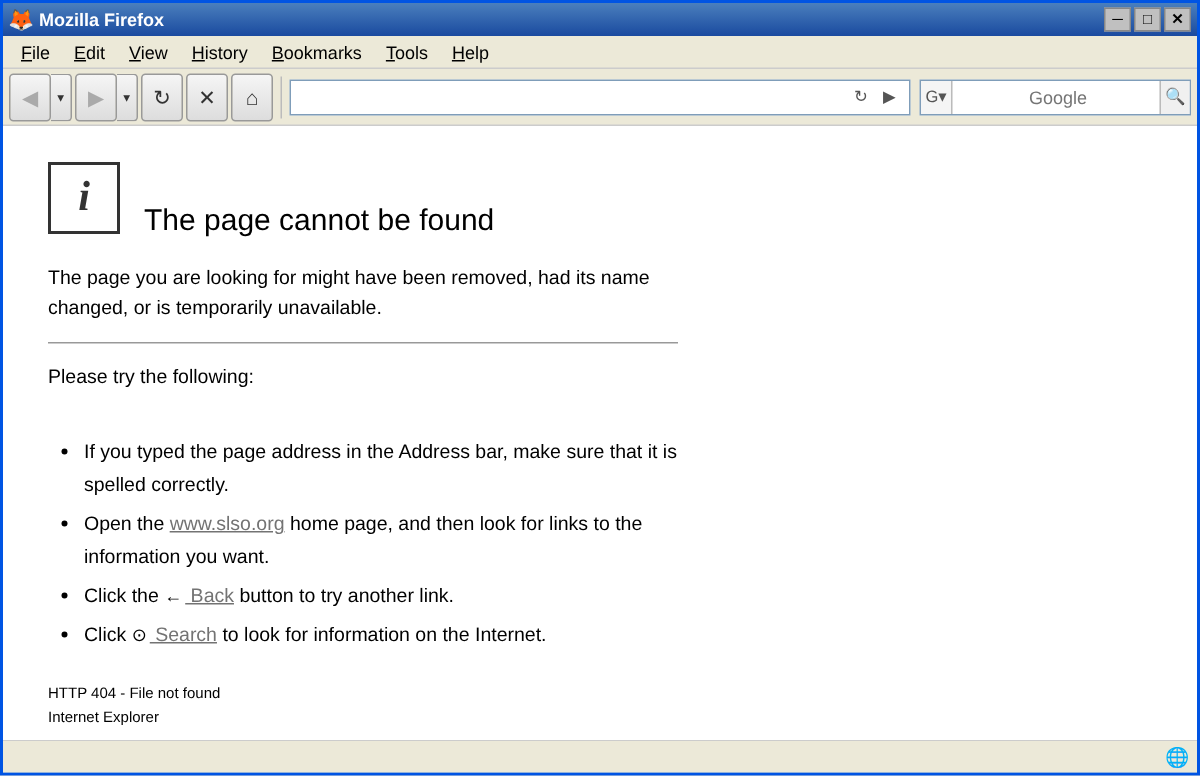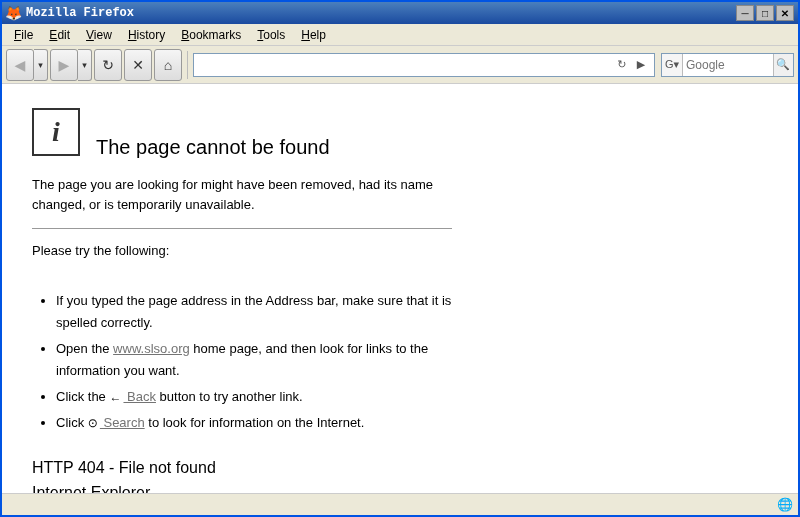--- a/index.html
+++ b/index.html
@@ -31,21 +31,20 @@
       width: 16px;
       height: 16px;
       margin-right: 4px;
       display: flex;
       align-items: center;
       justify-content: center;
       font-size: 14px;
     }
     .title-bar-text {
       flex: 1;
-      font-family: Liberation Mono, monospace;
     }
     .title-bar-buttons {
       display: flex;
       gap: 2px;
     }
     .title-bar-btn {
       width: 18px;
       height: 16px;
       background: #c0c0c0;
       border: 1px solid #888;
@@ -178,20 +177,21 @@
       height: 100%;
       display: flex;
       align-items: center;
     }
     .search-input {
       width: 90px;
       border: none;
       outline: none;
       font-size: 12px;
       padding: 0 3px;
+      margin-left: 48px;
     }
     .search-btn {
       width: 20px;
       height: 100%;
       border: none;
       border-left: 1px solid #bbb;
       background: #f0f0f0;
       cursor: pointer;
       display: flex;
       align-items: center;
@@ -269,21 +269,21 @@
     .back-icon {
       font-size: 12px;
       margin-right: 2px;
     }
     .search-link-icon {
       font-size: 12px;
       margin-right: 2px;
     }
     .http-info {
       margin-top: 20px;
-      font-size: 16px;
+      font-size: 10px;
       line-height: 1.6;
       color: #000;
     }
 
     
     .status-bar {
       height: 22px;
       background: #ece9d8;
       border-top: 1px solid #ccc;
       display: flex;

